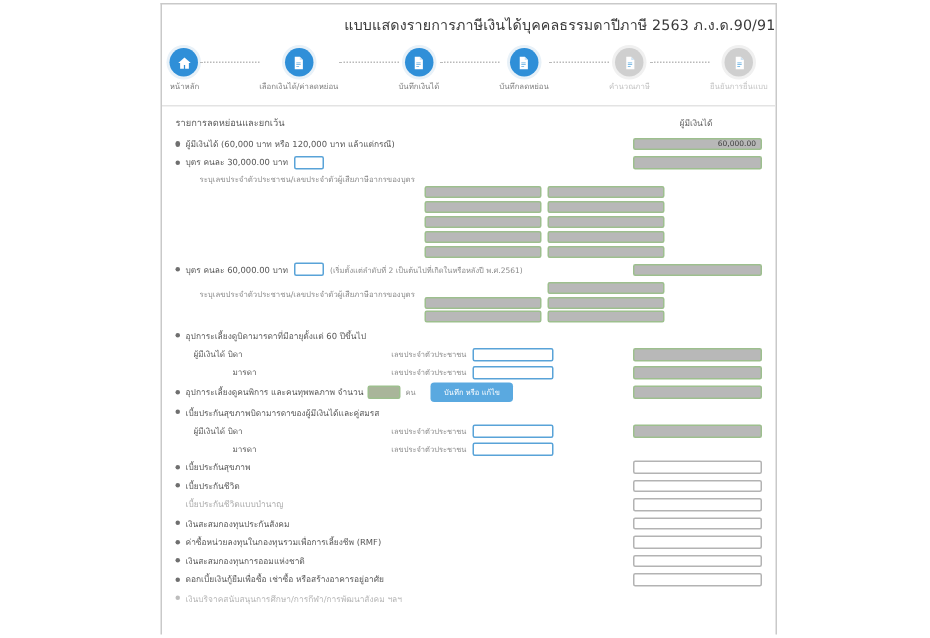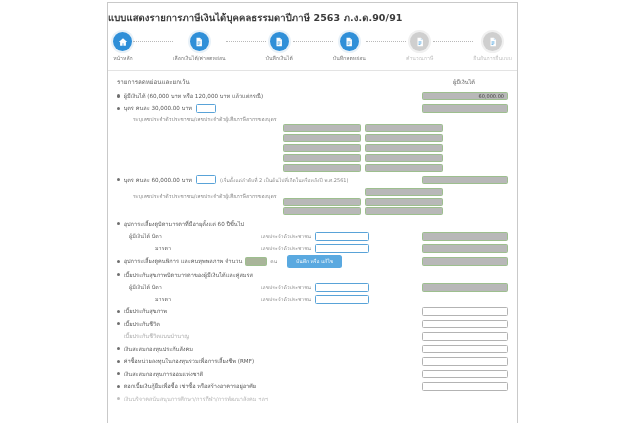--- a/index.html
+++ b/index.html
@@ -27,23 +27,23 @@
     top: 2px;
     width: 411px;
     height: 421px;
     background: #ffffff;
     border: 1px solid #c9c9c9;
     border-bottom: none;
     box-sizing: border-box;
     overflow: hidden;
   }
   .panel-title {
-    text-align: left;
+    text-align: right;
     font-size: 9.5px;
-    font-weight: bold;
+    font-weight: normal;
     color: #3a3a3a;
     padding-top: 10px;
     letter-spacing: 0.1px;
     line-height: 1.1;
   }
 
   
   .stepper {
     display: flex;
     align-items: flex-start;

